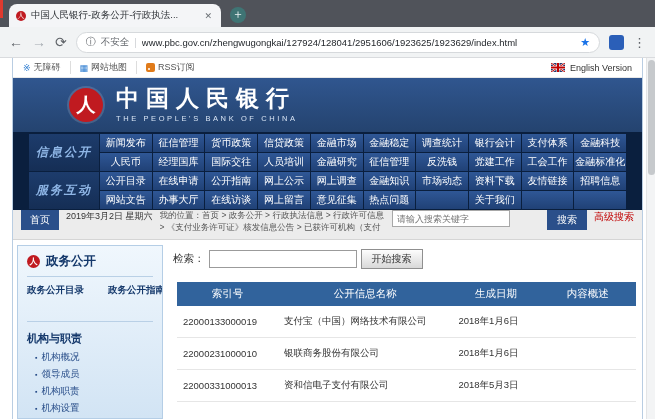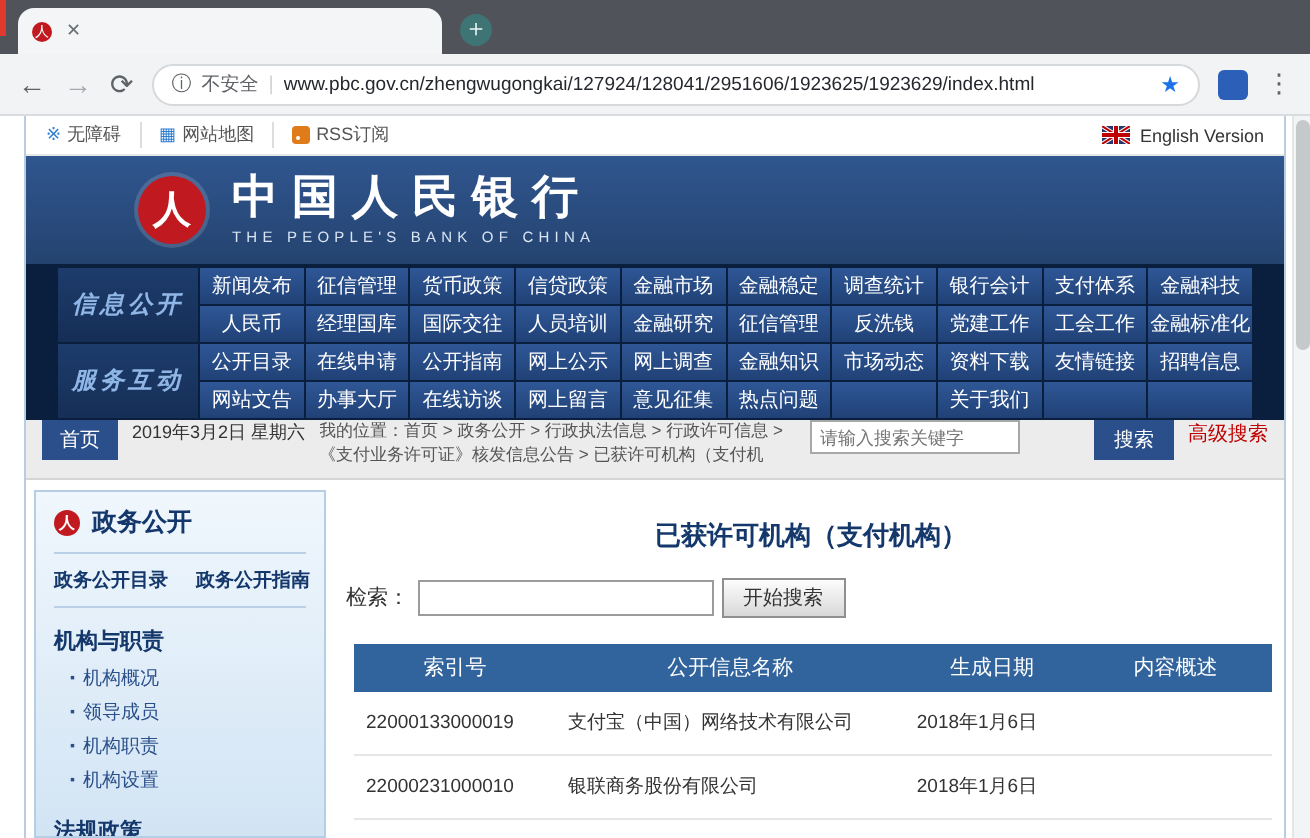--- a/index.html
+++ b/index.html
@@ -45,29 +45,29 @@
   .bank-en{color:#d8e4f4;font-size:7.5px;letter-spacing:2.6px;margin-top:2px;}
 
   .menu{background:#0a1f3e;padding:2px 16px 1px;display:grid;grid-template-columns:70px repeat(10,1fr);grid-auto-rows:18px;gap:1px;flex:none;}
   .mcat{grid-row:span 2;background:linear-gradient(180deg,#1d3c6c,#152e55);color:#8fb6e6;font-style:italic;font-weight:bold;font-size:12px;display:flex;align-items:center;justify-content:center;letter-spacing:2px;}
   .mitem{background:linear-gradient(180deg,#2f5796,#204176);color:#fff;font-size:10px;display:flex;align-items:center;justify-content:center;white-space:nowrap;overflow:hidden;}
 
   .crumb{height:30px;background:#ececec;border-bottom:1px solid #d5d5d5;display:flex;align-items:flex-start;gap:7px;padding:0 8px;flex:none;}
   .home-box{background:#2a4f8a;color:#fff;font-size:10px;padding:3px 9px;flex:none;}
   .crumb-date{font-size:9px;color:#333;white-space:nowrap;flex:none;}
   .crumb-loc{flex:1;font-size:8.5px;color:#555;line-height:1.4;max-height:25px;overflow:hidden;min-width:0;}
-  .crumb-input{width:105px;height:17px;border:1px solid #a8a8a8;font-size:9px;padding:0 4px;background:#fff;flex:none;font-family:inherit;}
+  .crumb-input{width:118px;height:17px;border:1px solid #a8a8a8;font-size:9px;padding:0 4px;background:#fff;flex:none;font-family:inherit;}
   .crumb-btn{background:#2a4f8a;color:#fff;border:none;font-size:10px;padding:3px 10px;flex:none;font-family:inherit;margin-left:30px;}
   .adv{color:#c00000;font-size:10px;white-space:nowrap;flex:none;}
 
   .content{flex:1;display:flex;gap:10px;padding:5px 4px 0 4px;overflow:hidden;}
   .sidebar{width:146px;flex:none;background:linear-gradient(180deg,#f0f7fd,#d2e4f4);border:1px solid #b5cee6;padding:7px 9px;overflow:hidden;}
   .sb-title{display:flex;align-items:center;gap:6px;font-size:12.5px;font-weight:bold;color:#14386b;padding-bottom:6px;border-bottom:1px solid #b9d0e6;}
   .sb-logo{width:13px;height:13px;border-radius:50%;background:#c01a20;color:#fff;font-size:8px;line-height:13px;text-align:center;flex:none;font-family:"Liberation Serif",serif;}
-  .sb-links{display:flex;gap:14px;padding:7px 0 6px;border-bottom:1px solid #b9d0e6;}
+  .sb-links{display:flex;gap:24px;padding:7px 0 24px;border-bottom:1px solid #b9d0e6;}
   .sb-link{font-size:9.5px;font-weight:bold;color:#14386b;white-space:nowrap;}
   .sb-sec-h{font-size:11px;font-weight:bold;color:#14386b;margin:9px 0 3px;}
   .sb-item{font-size:9.5px;color:#2a4f8a;padding:2px 0 2px 8px;display:flex;align-items:center;gap:4px;white-space:nowrap;}
   .sb-bullet{color:#2a4f8a;font-size:7px;}
 
   .main{flex:1;min-width:0;padding-top:4px;}
   .main-title{text-align:center;font-size:13px;font-weight:bold;color:#14386b;margin:10px 0 12px;}
   .search-row{display:flex;align-items:center;gap:4px;font-size:10.5px;color:#333;}
   .search-input{width:148px;height:18px;border:1px solid #9b9b9b;background:#fff;font-size:10px;padding:0 4px;font-family:inherit;}
   .start-btn{font-size:10px;color:#333;padding:2px 10px;border:1px solid #8f8f8f;background:linear-gradient(180deg,#fdfdfd,#d8d8d8);font-family:inherit;}
@@ -81,20 +81,21 @@
 </style>
 </head>
 <body>
 
 <div class="screen">
 
   <div class="tabstrip">
     <div class="rec-mark"></div>
     <div class="tab">
       <span class="favicon">人</span>
+      <span class="tab-title">中国人民银行-政务公开-行政执法...</span>
       <span class="tab-close">✕</span>
     </div>
     <div class="newtab">＋</div>
   </div>
 
   <div class="toolbar">
     <span class="nav-ic">←</span>
     <span class="nav-ic fwd">→</span>
     <span class="nav-ic">⟳</span>
     <div class="addrbar">
@@ -226,21 +227,20 @@
           </div>
           <div class="sb-item">
             <span class="sb-bullet">▪</span>
             <span>机构设置</span>
           </div>
           <div class="sb-sec-h">法规政策</div>
 
         </div>
 
         <div class="main">
-          <div class="main-title">已获许可机构（支付机构）</div>
           <div class="search-row">
             <span>检索：</span>
             <input class="search-input" type="text" style="">
             <button class="start-btn">开始搜索</button>
           </div>
           <table class="results">
             <colgroup>
                 <col style="width:22%">
                 <col style="width:38%">
                 <col style="width:19%">

